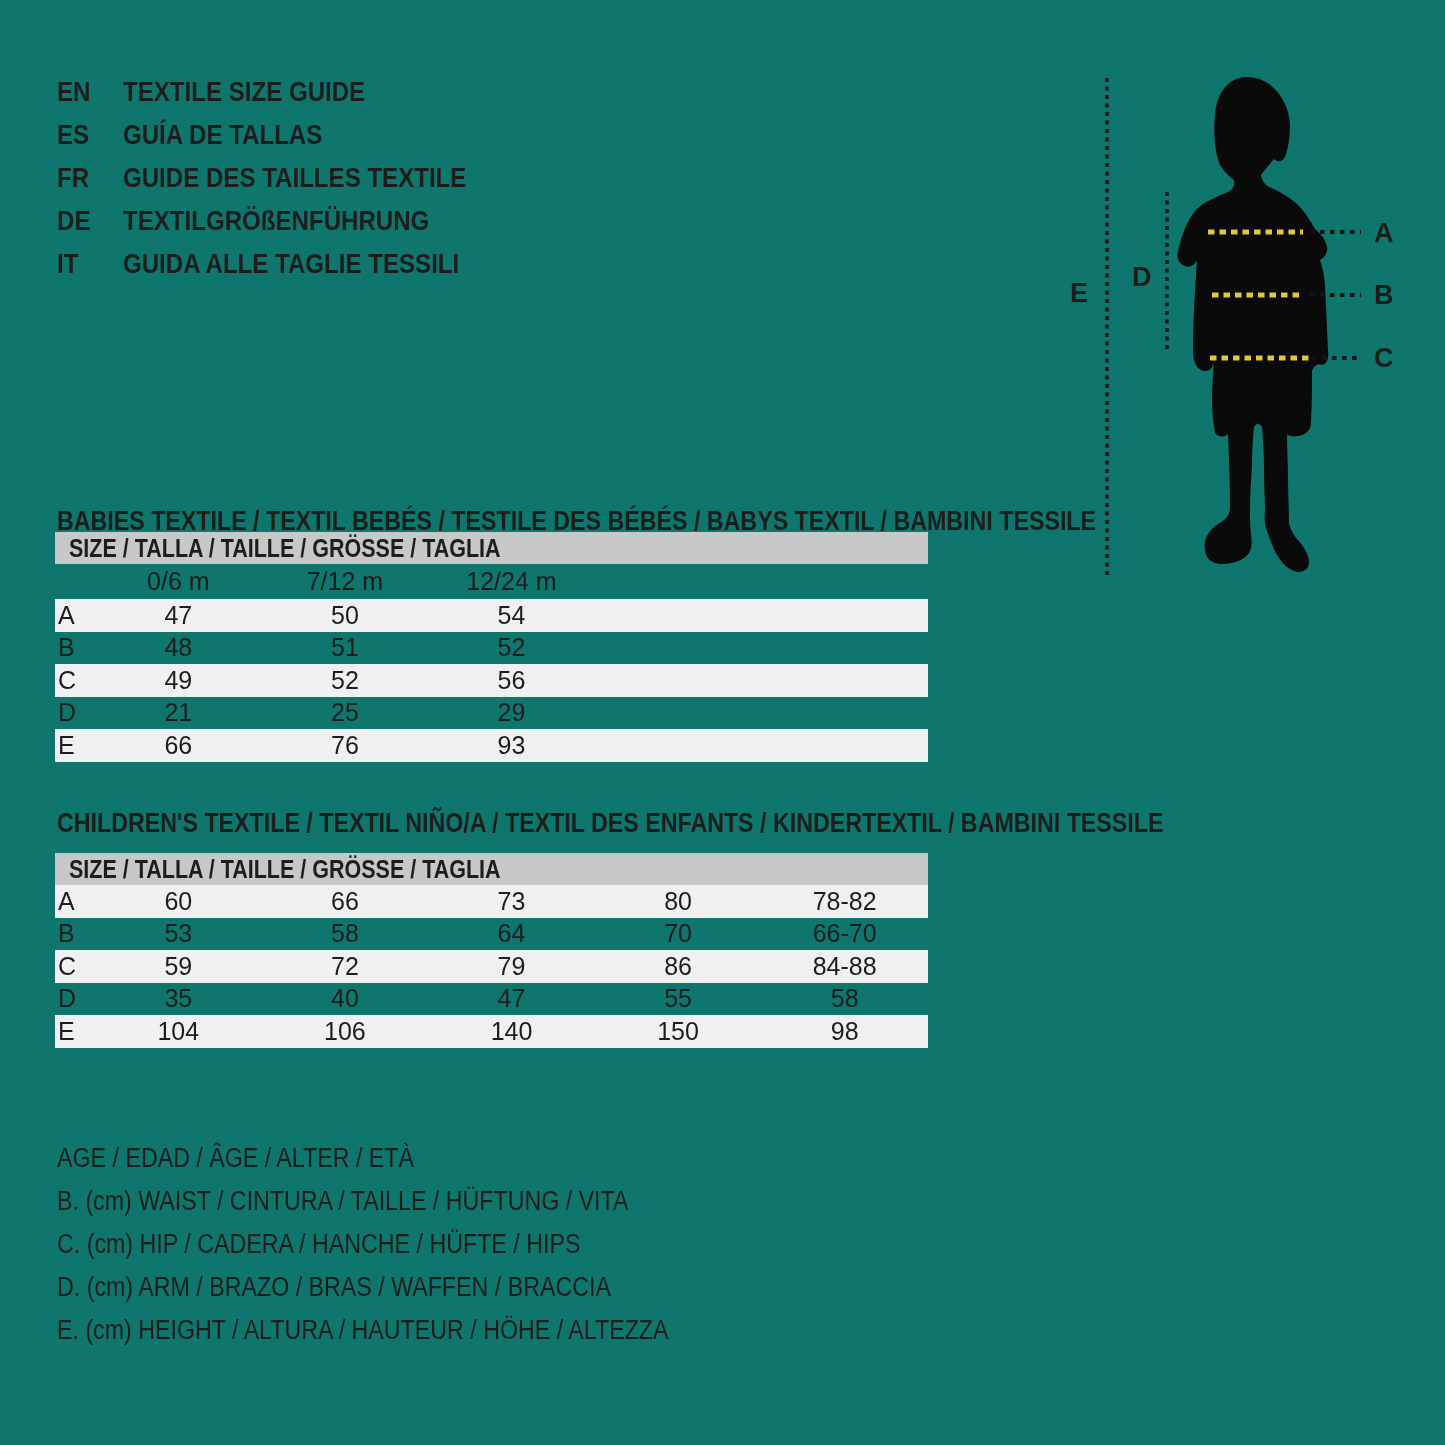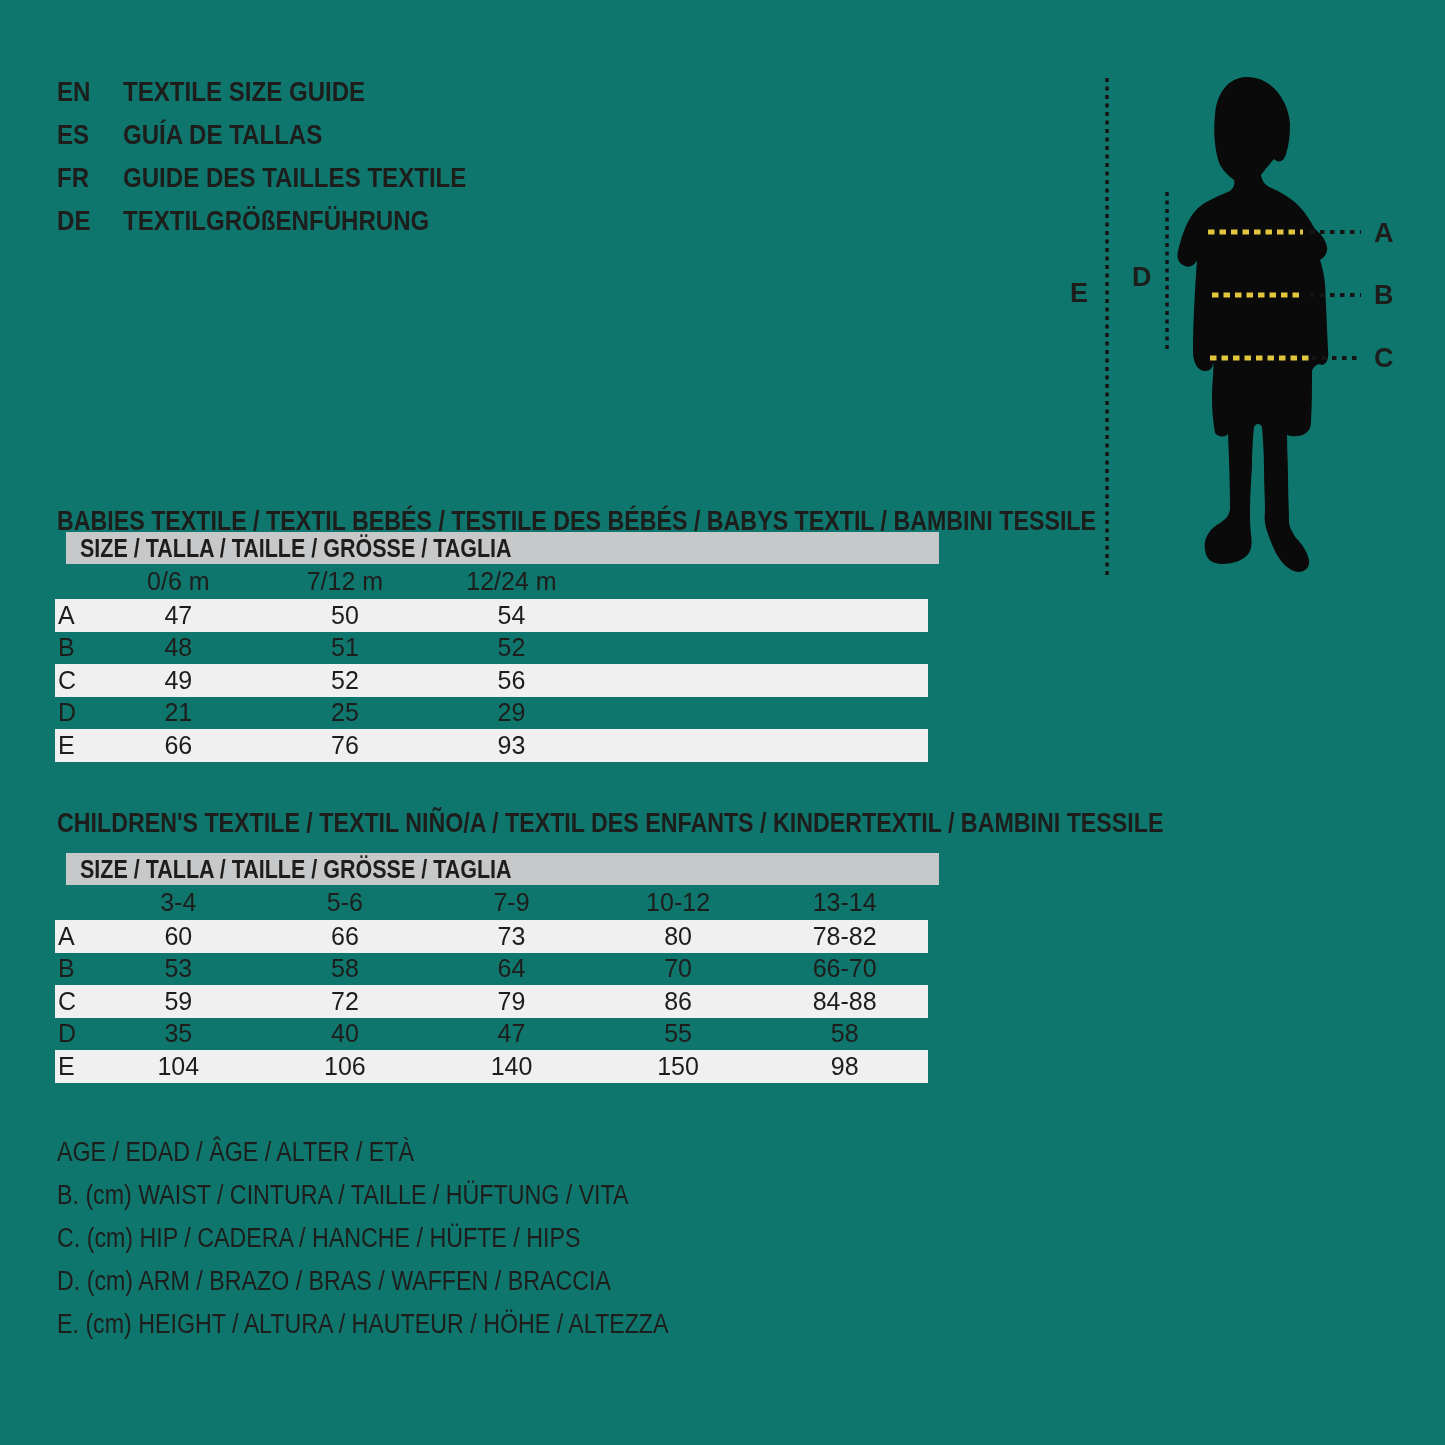--- a/index.html
+++ b/index.html
@@ -11,38 +11,38 @@
   .lang-block{position:absolute;left:57px;top:70px;}
   .lang-row{display:flex;height:43px;align-items:center;font-weight:700;font-size:28px;}
   .lang-code{width:66px;flex:0 0 66px;}
 
   
   .sec-title{position:absolute;left:57px;height:27px;font-weight:700;font-size:27px;line-height:27px;}
   .t-babies{top:478px;margin-top:30px;}
   .t-children{top:810px;}
 
   
-  .size-bar{position:absolute;left:66px;width:873px;height:32px;background:#c7c8ca;
+  .size-bar{position:absolute;left:55px;width:873px;height:32px;background:#c7c8ca;
             font-weight:700;font-size:25px;line-height:32px;padding-left:14px;box-sizing:border-box;}
   .bar-babies{top:532px;}
   .bar-children{top:853px;}
 
   
   .table{position:absolute;left:55px;width:873px;}
   .tb-babies{top:564px;}
   .tb-children{top:885px;}
   .trow{display:flex;align-items:center;height:32.5px;font-size:25px;}
   .trow.head{height:35px;}
   .trow.stripe{background:#f0f0f1;}
   .rlab{width:40px;flex:0 0 40px;padding-left:3px;box-sizing:border-box;}
   .cell{width:166.6px;flex:0 0 166.6px;text-align:center;}
 
   
   .legend{position:absolute;left:57px;top:1137px;}
-  .legend-line{height:43px;display:flex;font-size:27px;}
+  .legend-line{height:43px;display:flex;align-items:center;font-size:27px;}
 
   
   .figure{position:absolute;left:1060px;top:60px;width:385px;height:540px;}
   .figure text{font-family:"Liberation Sans","DejaVu Sans",sans-serif;font-weight:700;font-size:27px;fill:#1d1d1b;}
 </style>
 </head>
 <body>
 
 <div class="page">
 
@@ -55,20 +55,24 @@
       <span class="lang-code"><span class="cond">ES</span></span>
       <span class="cond">GUÍA DE TALLAS</span>
     </div>
     <div class="lang-row">
       <span class="lang-code"><span class="cond">FR</span></span>
       <span class="cond">GUIDE DES TAILLES TEXTILE</span>
     </div>
     <div class="lang-row">
       <span class="lang-code"><span class="cond">DE</span></span>
       <span class="cond">TEXTILGRÖßENFÜHRUNG</span>
+    </div>
+    <div class="lang-row">
+      <span class="lang-code"><span class="cond">IT</span></span>
+      <span class="cond">GUIDA ALLE TAGLIE TESSILI</span>
     </div>
   </div>
 
   <svg class="figure" viewBox="0 0 385 540" xmlns="http://www.w3.org/2000/svg">
 
     <line x1="47" y1="18" x2="47" y2="518" stroke="#141414" stroke-width="3.5" stroke-dasharray="4 4.5"></line>
 
     <line x1="107" y1="132" x2="107" y2="290" stroke="#141414" stroke-width="3.5" stroke-dasharray="4 4.5"></line>
 
     <path fill="#0a0a0a" d="M186,17
@@ -159,28 +163,20 @@
     </div>
   </div>
 
   <div class="sec-title t-children">
     <span class="cond">CHILDREN'S TEXTILE / TEXTIL NIÑO/A / TEXTIL DES ENFANTS / KINDERTEXTIL / BAMBINI TESSILE</span>
   </div>
   <div class="size-bar bar-children">
     <span class="cond">SIZE / TALLA / TAILLE / GRÖSSE / TAGLIA</span>
   </div>
   <div class="table tb-children">
-    <div class="trow head">
-      <span class="rlab"></span>
-      <span class="cell">3-4</span>
-      <span class="cell">5-6</span>
-      <span class="cell">7-9</span>
-      <span class="cell">10-12</span>
-      <span class="cell">13-14</span>
-    </div>
     <div class="trow stripe">
       <span class="rlab">A</span>
       <span class="cell">60</span>
       <span class="cell">66</span>
       <span class="cell">73</span>
       <span class="cell">80</span>
       <span class="cell">78-82</span>
     </div>
     <div class="trow">
       <span class="rlab">B</span>

